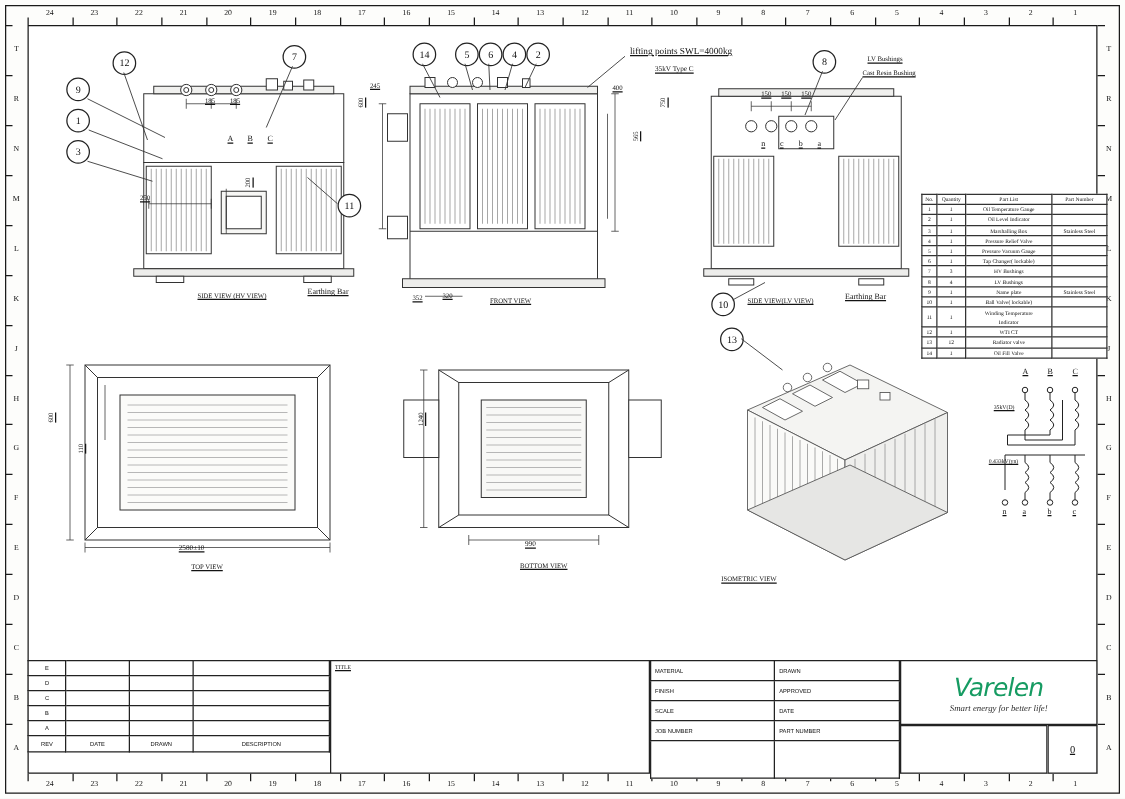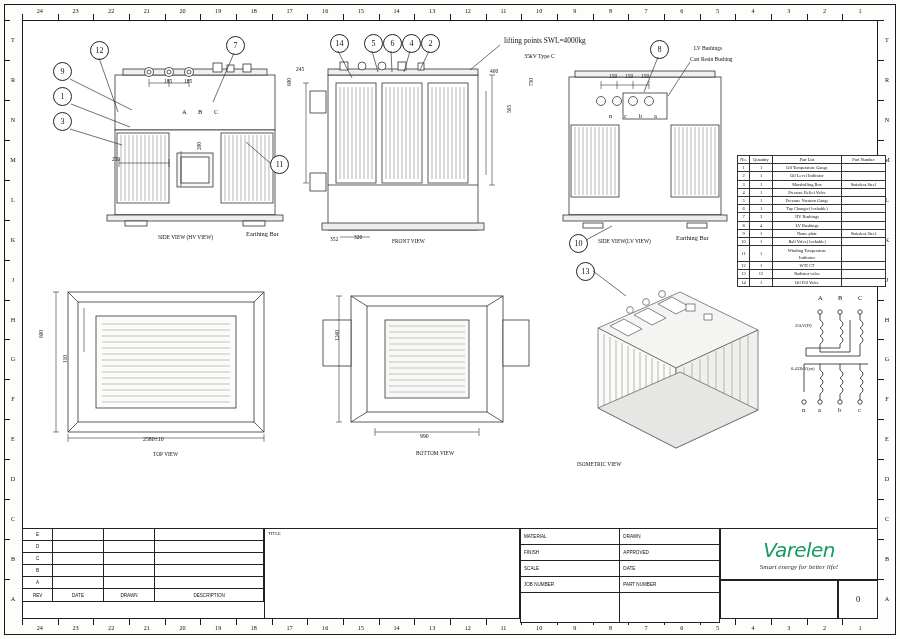--- a/index.html
+++ b/index.html
@@ -6,21 +6,21 @@
   body{font-family:"Liberation Sans",sans-serif;}
   #sheet{position:relative;width:900px;height:639px;background:#fdfdfb;overflow:hidden;}
   .abs{position:absolute;}
   
   .frame-outer{left:4px;top:4px;width:892px;height:631px;border:1.5px solid #1a1a1a;box-sizing:border-box;}
   .frame-inner{left:22px;top:20px;width:856px;height:599px;border:1.2px solid #1a1a1a;box-sizing:border-box;background:#fff;}
   
   .ztick{background:#1a1a1a;}
   .zlabel{font-size:6.2px;color:#111;text-align:center;font-family:"Liberation Serif",serif;}
   .zlabelv{font-size:6.2px;color:#111;text-align:center;font-family:"Liberation Serif",serif;}
-  .txt{font-family:"Liberation Serif",serif;color:#131313;white-space:pre;}
+  .txt{font-family:"Liberation Serif",serif;color:#131313;white-space:pre;text-decoration:underline;}
   .t4{font-size:4.6px;}
   .t5{font-size:5.4px;}
   .t55{font-size:5.8px;}
   .t6{font-size:6.4px;}
   .t7{font-size:7.4px;}
   .t8{font-size:8.4px;}
   .balloon{width:17px;height:17px;border:1px solid #222;border-radius:50%;background:#fff;
            font-family:"Liberation Serif",serif;font-size:8px;color:#111;display:flex;
            align-items:center;justify-content:center;}
   

